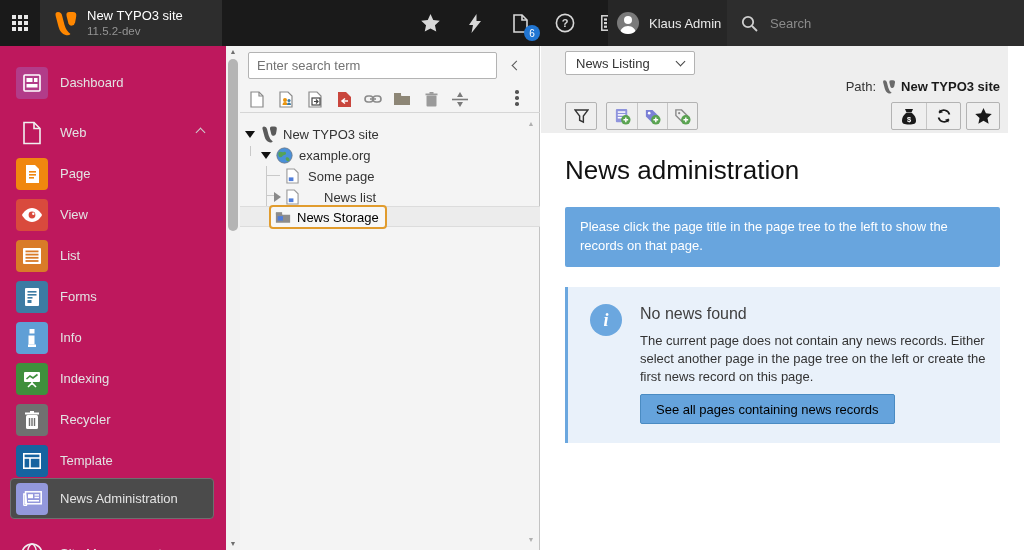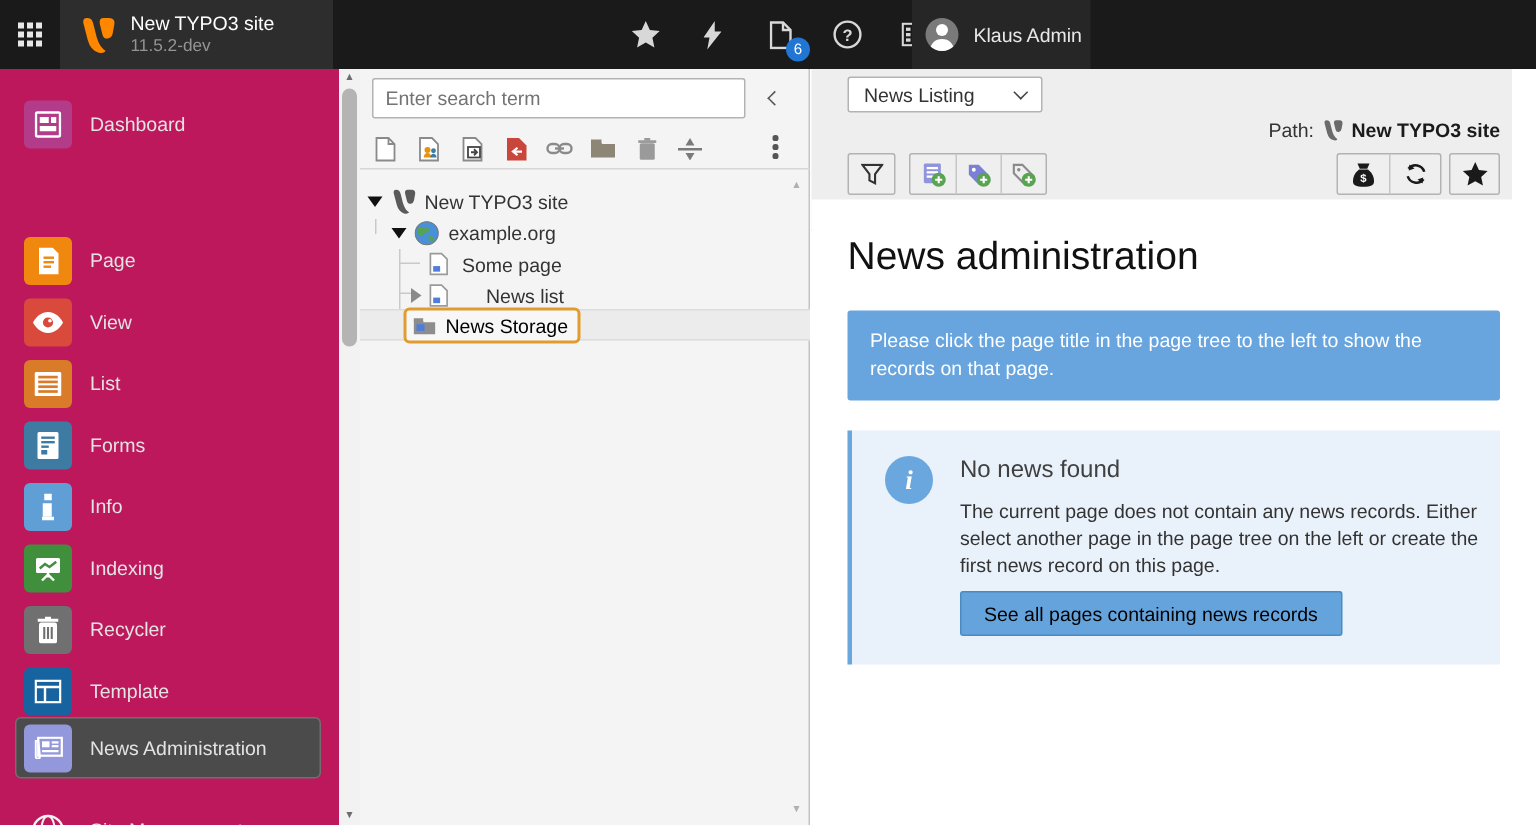--- a/index.html
+++ b/index.html
@@ -148,36 +148,53 @@
     </div>
     <div id="user-block">
       <span class="avatar">
         <svg width="22" height="22" viewBox="0 0 22 22">
             <circle cx="11" cy="8" r="4" fill="#fff"></circle>
             <path d="M3 22c0-5 3.5-8 8-8s8 3 8 8z" fill="#fff"></path>
           </svg>
       </span>
       <span>Klaus Admin</span>
     </div>
+    <div id="search-block">
+      <svg width="17" height="17" viewBox="0 0 17 17">
+          <circle cx="7" cy="7" r="5.2" fill="none" stroke="#cfcfcf" stroke-width="1.8"></circle>
+          <line x1="11" y1="11" x2="16" y2="16" stroke="#cfcfcf" stroke-width="1.8"></line>
+        </svg>
+      <input id="search-input" placeholder="Search" style="">
+    </div>
   </div>
 
   <div id="sidebar">
 
     <div class="mod-item" style="top:16px">
       <span class="mod-icon" style="background: rgb(178, 60, 137);">
         <svg width="18" height="18" viewBox="0 0 18 18">
             <rect x="1" y="1" width="16" height="16" rx="1" fill="none" stroke="#fff" stroke-width="1.6"></rect>
             <rect x="3.5" y="4" width="6" height="4" fill="#fff"></rect>
             <rect x="11" y="4" width="3.5" height="4" fill="#fff"></rect>
             <rect x="3.5" y="10" width="11" height="3.5" fill="#fff"></rect>
           </svg>
       </span>
       <span class="mod-label">Dashboard</span>
     </div>
 
+    <div class="mod-item" style="top:66px">
+      <span class="mod-icon">
+        <svg width="22" height="24" viewBox="0 0 20 24">
+            <path fill="none" stroke="#f0f0f0" stroke-width="1.6" d="M2 1.5h10l6 6v15H2z"></path>
+            <path fill="none" stroke="#f0f0f0" stroke-width="1.6" d="M12 1.5v6h6"></path>
+          </svg>
+      </span>
+      <span class="mod-label">Web</span>
+      <span class="chev chev-up mod-chev"></span>
+    </div>
 
     <div class="mod-item" style="top:107px">
       <span class="mod-icon" style="background: rgb(240, 135, 15);">
         <svg width="15" height="18" viewBox="0 0 15 18">
             <path fill="#fff" d="M1 0h9l4 4v14H1z"></path>
             <rect x="4" y="6" width="7" height="1.6" fill="#f0870f"></rect>
             <rect x="4" y="9" width="7" height="1.6" fill="#f0870f"></rect>
             <rect x="4" y="12" width="5" height="1.6" fill="#f0870f"></rect>
           </svg>
       </span>

